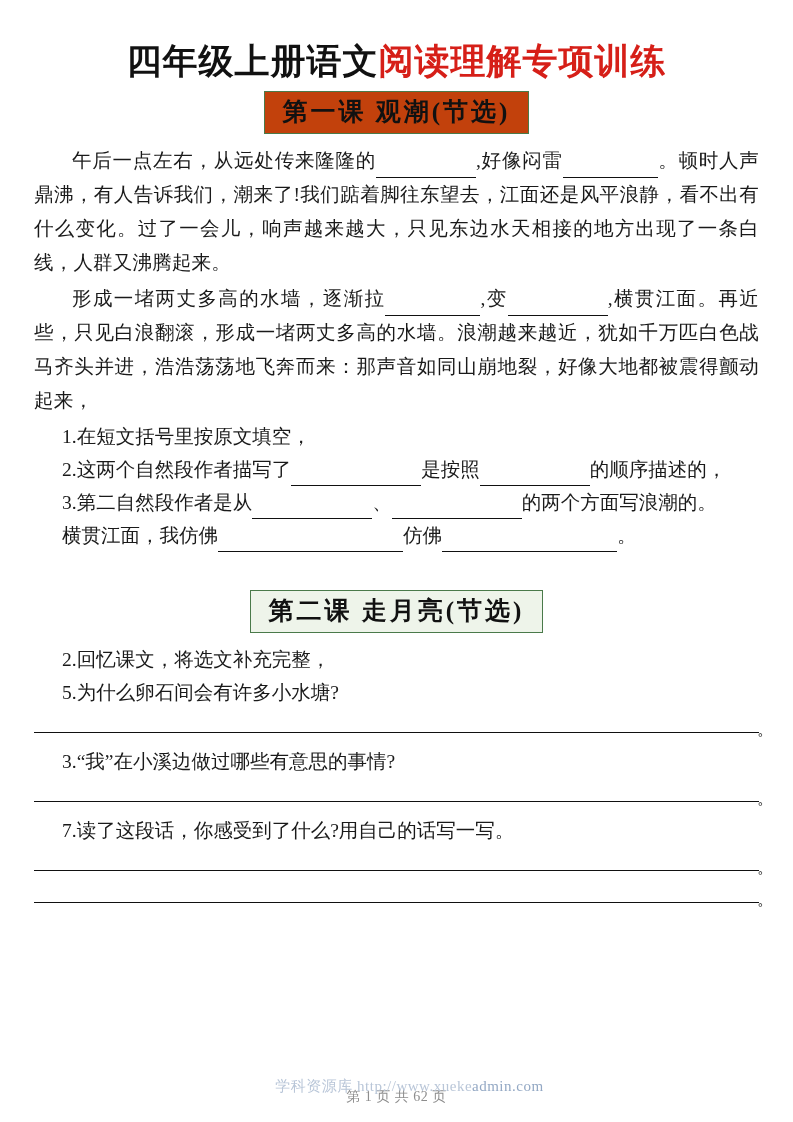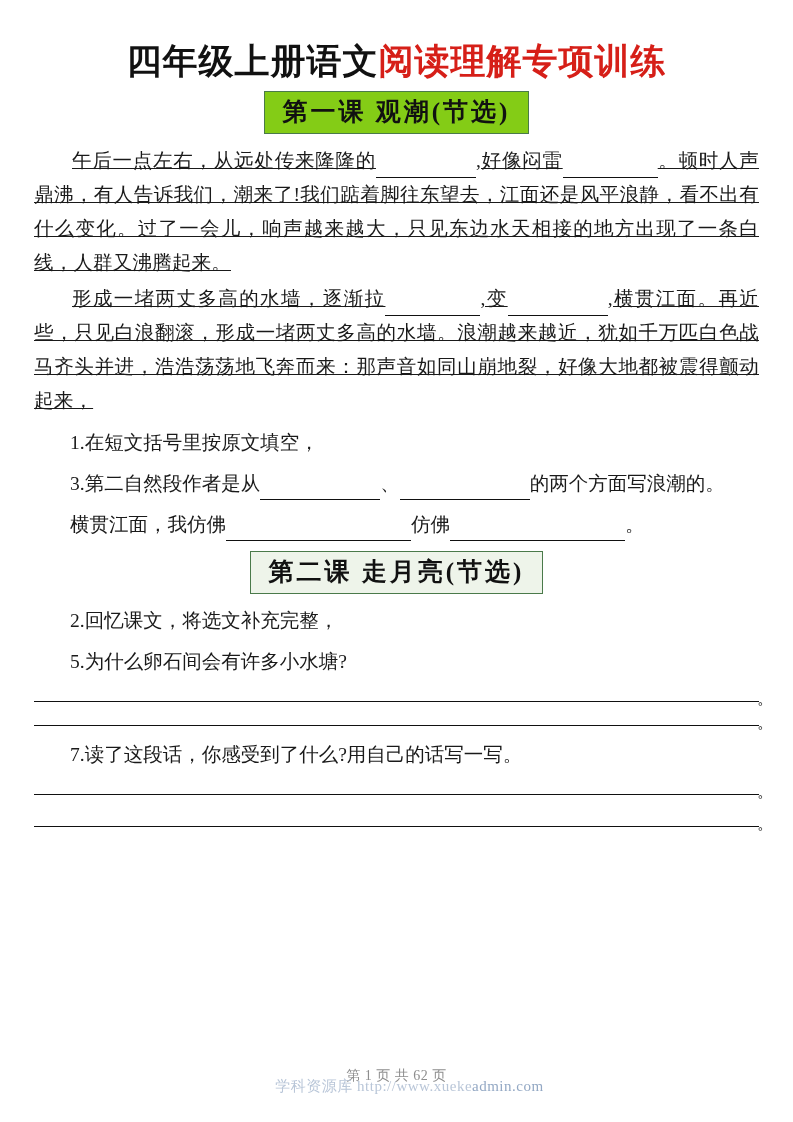--- a/index.html
+++ b/index.html
@@ -37,41 +37,41 @@
 
   
   .lesson-banner-wrap {
     display: flex;
     justify-content: center;
     margin: 6px 0 10px 0;
   }
   .lesson-banner {
     display: inline-block;
     border: 1px solid #4a7a4a;
-    background: #84cc16;
+    background: #c2410c;
     padding: 3px 18px 5px 18px;
     font-size: 25px;
     font-weight: bold;
     letter-spacing: 3px;
     color: #111111;
     white-space: nowrap;
   }
   .lesson-banner.second {
     background: #eef4ea;
+    margin-top: 28px;
   }
 
   
   .para {
     font-size: 19.5px;
     line-height: 34px;
     text-align: justify;
     text-justify: inter-ideograph;
     margin: 0 0 2px 0;
     letter-spacing: 0.2px;
-    text-decoration: underline;
   }
   .indent { text-indent: 38px; }
 
   .blank {
     display: inline-block;
     border-bottom: 1px solid #111;
     vertical-align: bottom;
     height: 20px;
   }
   .b95 { width: 95px; }
@@ -79,21 +79,21 @@
   .b110 { width: 110px; }
   .b120 { width: 120px; }
   .b130 { width: 130px; }
   .b150 { width: 150px; }
   .b175 { width: 175px; }
   .b185 { width: 185px; }
 
   .q {
     font-size: 19.5px;
     line-height: 33px;
-    margin: 8px;
+    margin: 0;
     text-indent: 28px;
   }
 
   .answer-line {
     border-bottom: 1px solid #111;
     height: 1px;
     margin: 22px 0 0 0;
     position: relative;
   }
   .answer-line .period {
@@ -102,21 +102,21 @@
     bottom: -9px;
     font-size: 16px;
     color: #111;
   }
 
   
   .footer {
     position: absolute;
     left: 0;
     right: 0;
-    bottom: 37px;
+    bottom: 16px;
     text-align: center;
     font-size: 14px;
     color: #9a9a9a;
     letter-spacing: 0.5px;
   }
   .footer .page-num {
     color: #8d8d8d;
   }
   .watermark {
     position: absolute;
@@ -142,34 +142,36 @@
   </h1>
 
   <div class="lesson-banner-wrap">
     <div class="lesson-banner">第一课   观潮(节选)</div>
   </div>
 
   <div>
     <p class="para indent"><span>午后一点左右，从远处传来隆隆的</span><span class="blank b100"></span><span>,好像闷雷</span><span class="blank b95"></span><span>。顿时人声鼎沸，有人告诉我们，潮来了!我们踮着脚往东望去，江面还是风平浪静，看不出有什么变化。过了一会儿，响声越来越大，只见东边水天相接的地方出现了一条白线，人群又沸腾起来。</span></p>
     <p class="para indent"><span>形成一堵两丈多高的水墙，逐渐拉</span><span class="blank b95"></span><span>,变</span><span class="blank b100"></span><span>,横贯江面。再近些，只见白浪翻滚，形成一堵两丈多高的水墙。浪潮越来越近，犹如千万匹白色战马齐头并进，浩浩荡荡地飞奔而来：那声音如同山崩地裂，好像大地都被震得颤动起来，</span></p>
     <p class="q"><span>1.在短文括号里按原文填空，</span></p>
+    <p class="q"><span>2.这两个自然段作者描写了</span><span class="blank b130"></span><span>是按照</span><span class="blank b110"></span><span>的顺序描述的，</span></p>
     <p class="q"><span>3.第二自然段作者是从</span><span class="blank b120"></span><span>、</span><span class="blank b130"></span><span>的两个方面写浪潮的。</span></p>
     <p class="q"><span>横贯江面，我仿佛</span><span class="blank b185"></span><span>仿佛</span><span class="blank b175"></span><span>。</span></p>
   </div>
 
   <div class="lesson-banner-wrap" style="margin-top:10px">
     <div class="lesson-banner second">第二课   走月亮(节选)</div>
   </div>
 
   <div>
     <p class="q"><span>2.回忆课文，将选文补充完整，</span></p>
     <p class="q"><span>5.为什么卵石间会有许多小水塘?</span></p>
     <div class="answer-line">
         <span class="period">。</span>
       </div>
+    <p class="q" style="margin-top:12px"><span>3.“我”在小溪边做过哪些有意思的事情?</span></p>
     <div class="answer-line">
         <span class="period">。</span>
       </div>
     <p class="q" style="margin-top:12px"><span>7.读了这段话，你感受到了什么?用自己的话写一写。</span></p>
     <div class="answer-line">
         <span class="period">。</span>
       </div>
     <div class="answer-line" style="margin-top:30px">
         <span class="period">。</span>
       </div>

